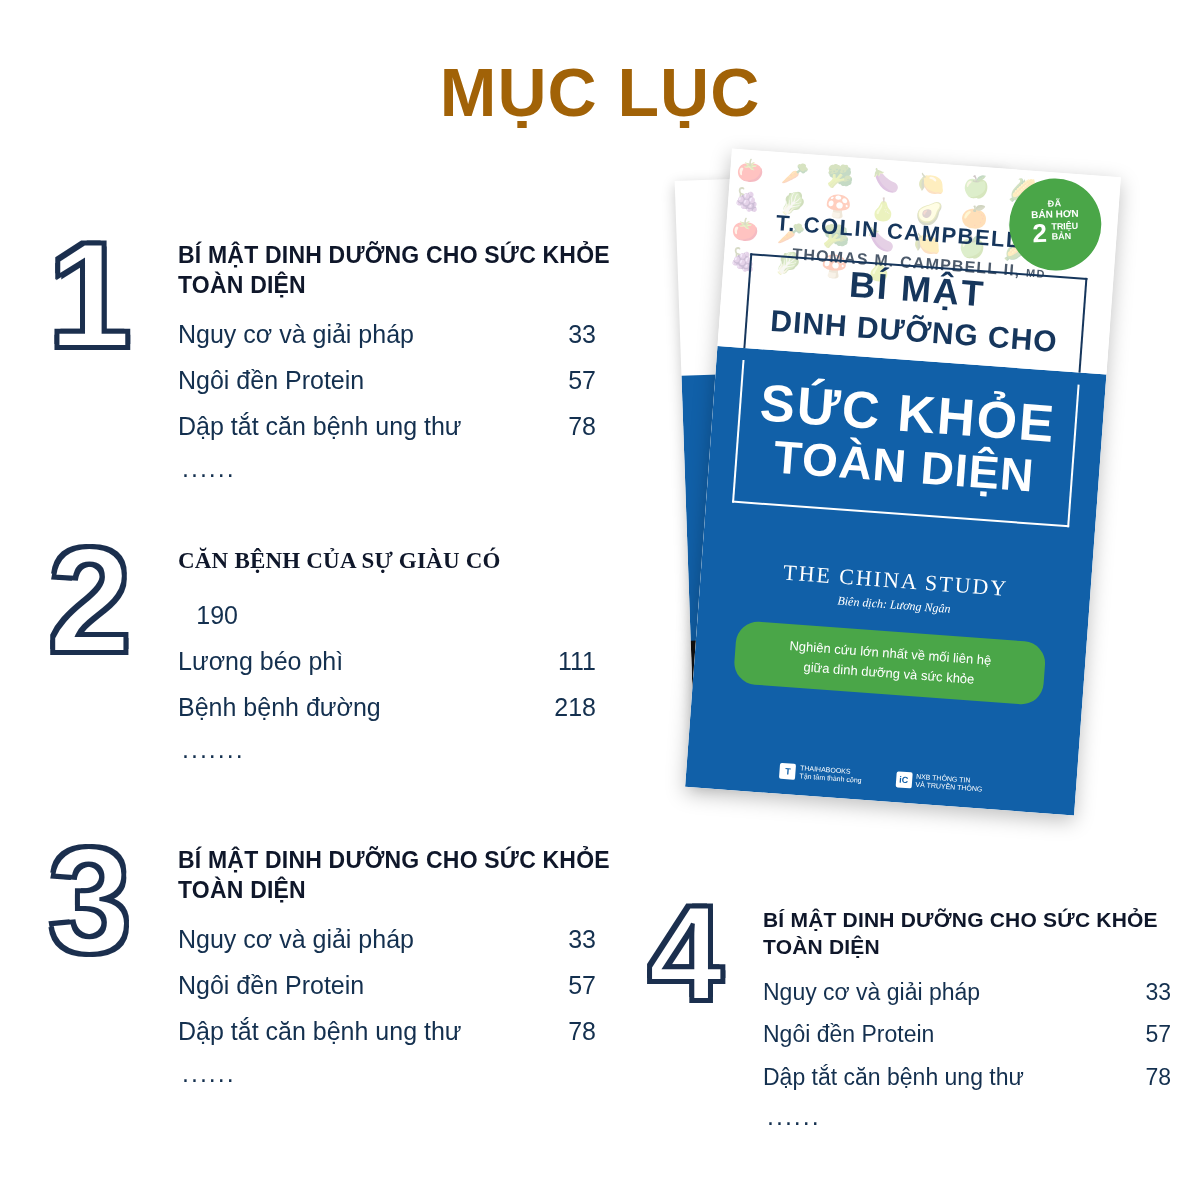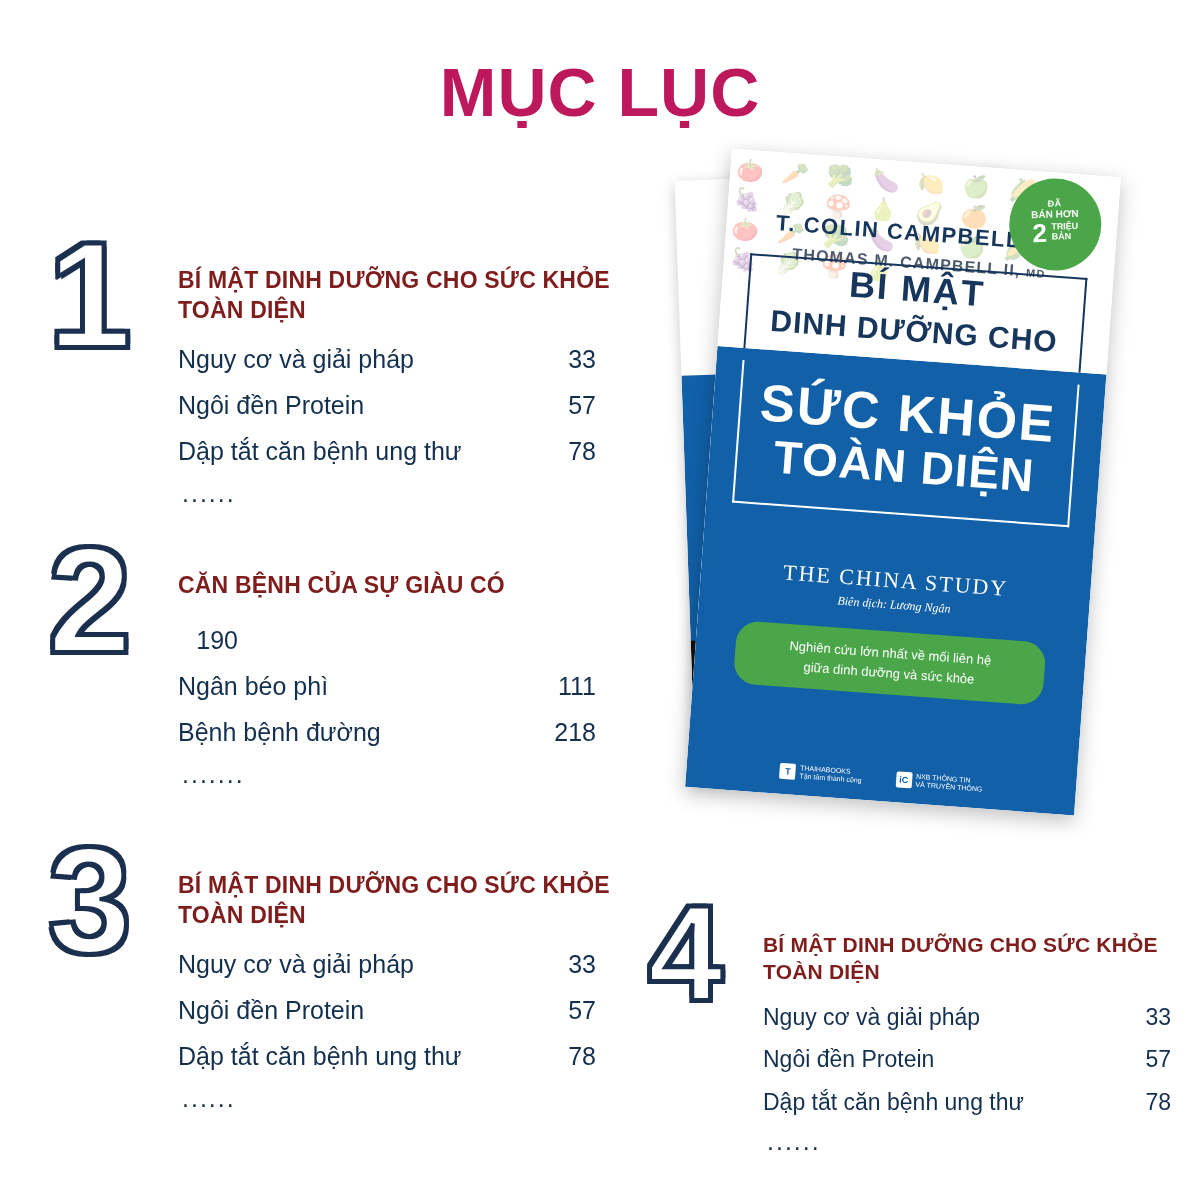--- a/index.html
+++ b/index.html
@@ -12,21 +12,21 @@
     background: #ffffff;
     font-family: "Liberation Sans", sans-serif;
     color: #1b2f4e;
     position: relative;
     overflow: hidden;
   }
 
   
   .page-title {
     text-align: center;
-    color: #be185d;
+    color: #a16207;
     font-size: 68px;
     font-weight: bold;
     letter-spacing: 1px;
     margin: 58px 0 0 0;
     line-height: 1;
   }
 
   
   .section {
     position: absolute;
@@ -50,25 +50,24 @@
     text-align: left;
     user-select: none;
   }
   .sec-body {
     padding-top: 6px;
   }
   .sec-heading {
     font-size: 23px;
     font-weight: bold;
     line-height: 1.3;
-    color: #7f1d1d;
+    color: #0f172a;
     letter-spacing: 0.2px;
     margin-bottom: 10px;
     text-transform: uppercase;
-    margin-top: 25px;
   }
   .entry {
     display: flex;
     align-items: baseline;
     font-size: 25px;
     color: #14304f;
     line-height: 1.85;
     gap: 48px;
   }
   .entry-label {
@@ -95,21 +94,21 @@
 
   #sec-1 .entry-label { width: 310px; }
   #sec-1 .entry-page  { width: 60px; }
   #sec-2 .entry-label { width: 310px; }
   #sec-2 .entry-page  { width: 60px; }
   #sec-3 .entry-label { width: 310px; }
   #sec-3 .entry-page  { width: 60px; }
   #sec-4 .entry-label { width: 300px; }
   #sec-4 .entry-page  { width: 60px; }
 
-  #sec-2 .sec-heading { margin-bottom: 16px; }
+  #sec-2 .sec-heading { margin-bottom: 16px; font-family: Liberation Serif, serif; }
   #sec-4 .big-number { font-size: 135px; width: 115px; flex: 0 0 115px; }
   #sec-4 .sec-heading { font-size: 21px; }
   #sec-4 .entry { font-size: 23px; }
   #sec-4 .entry-page { font-size: 23px; }
 
   
   .books {
     position: absolute;
     left: 660px;
     top: 150px;
@@ -428,21 +427,21 @@
 </div>
 
 <div class="section" id="sec-2">
   <div class="big-number">2</div>
   <div class="sec-body">
     <div class="sec-heading">CĂN BỆNH CỦA SỰ GIÀU CÓ</div>
     <div class="entry">
       <span class="entry-page">190</span>
     </div>
     <div class="entry">
-      <span class="entry-label">Ngân béo phì</span>
+      <span class="entry-label">Lương béo phì</span>
       <span class="entry-page">111</span>
     </div>
     <div class="entry">
       <span class="entry-label">Bệnh bệnh đường</span>
       <span class="entry-page">218</span>
     </div>
     <div class="dots">.......</div>
   </div>
 </div>
 

